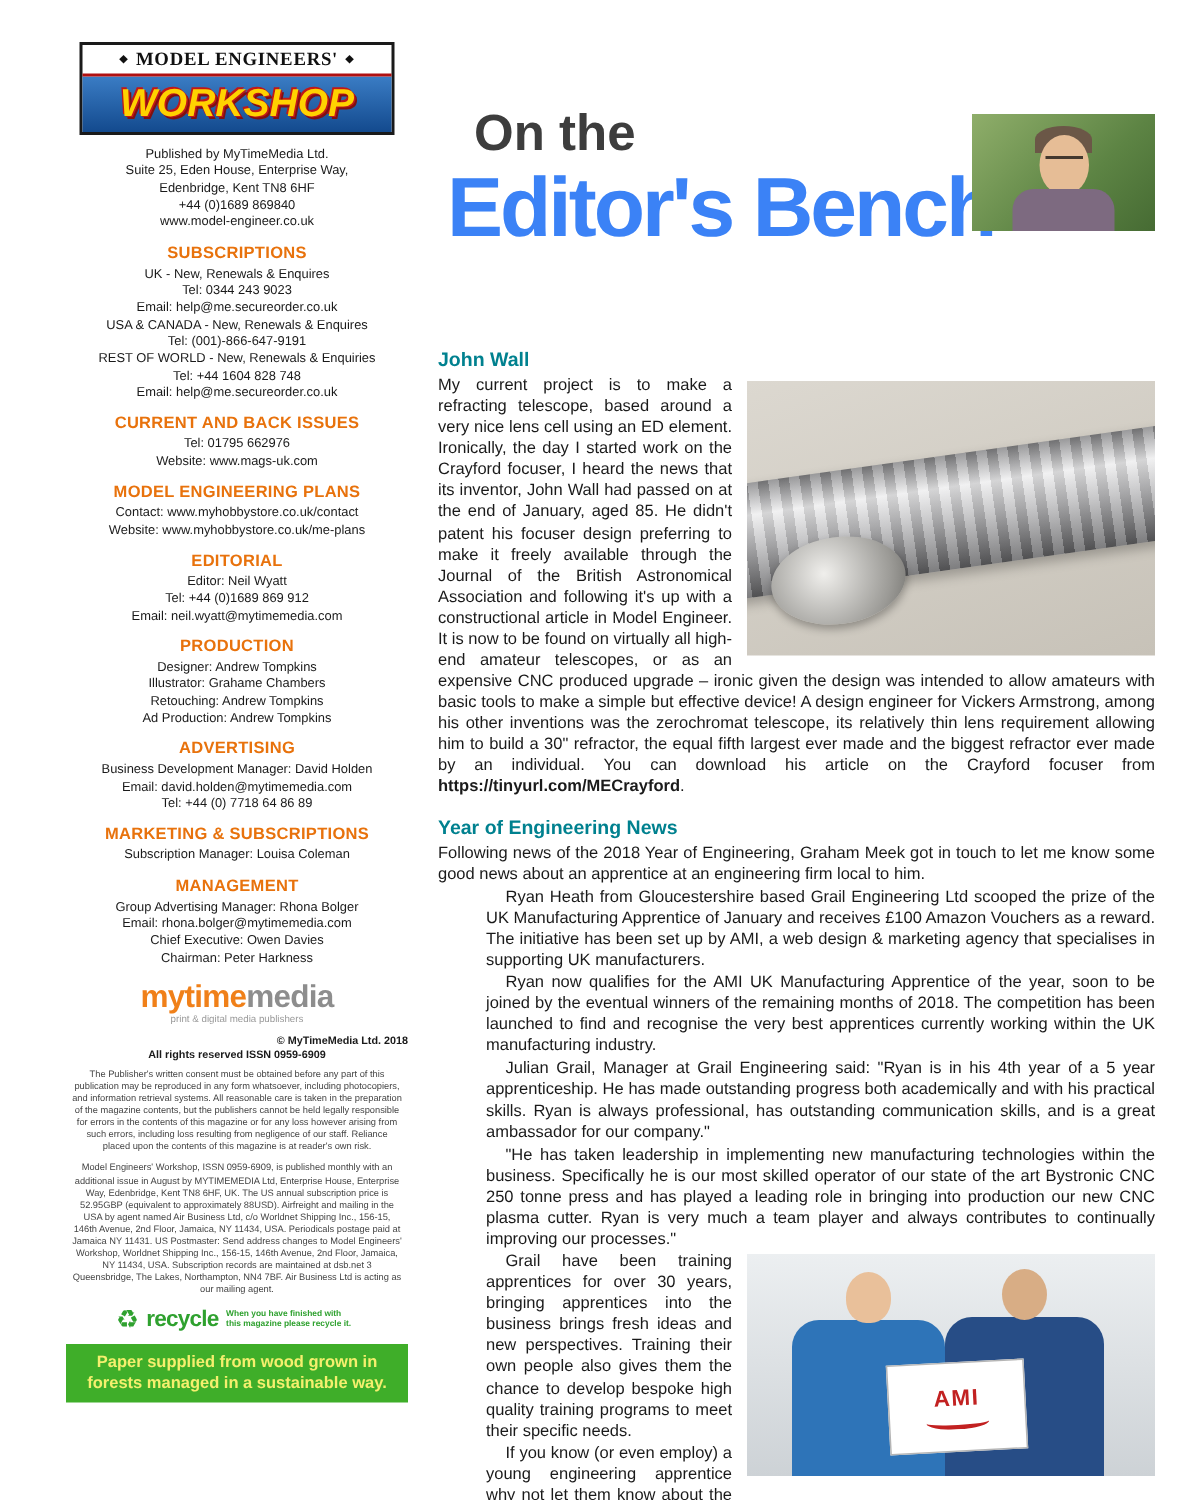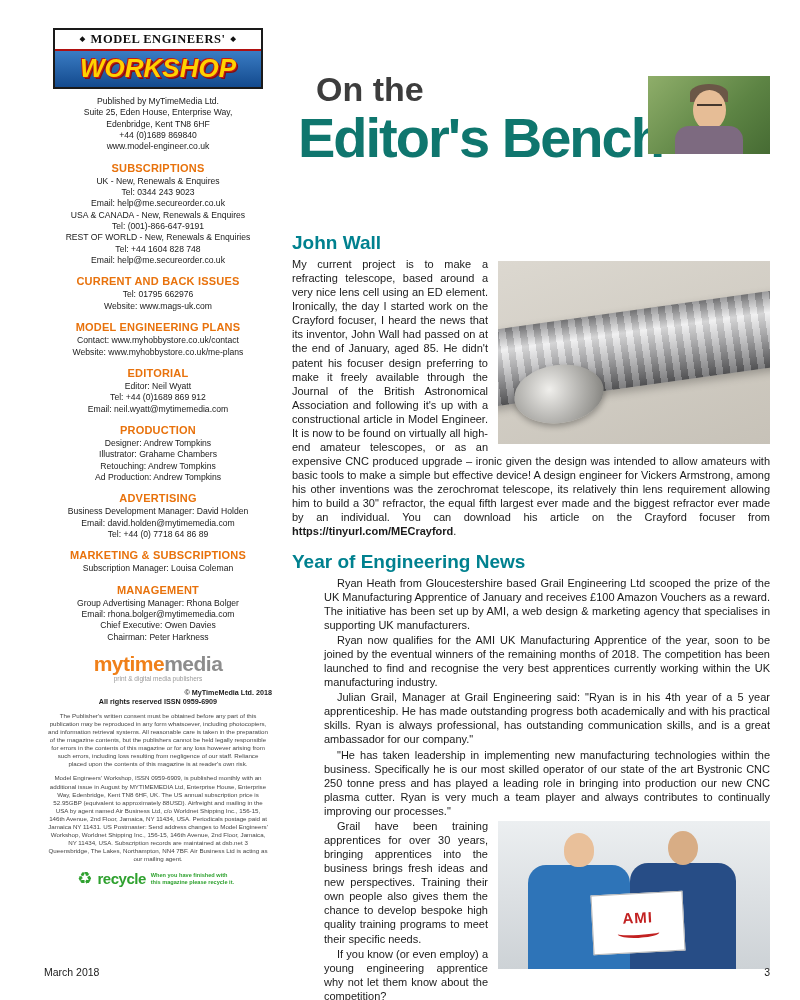--- a/index.html
+++ b/index.html
@@ -38,22 +38,22 @@
   
   .main{position:absolute;left:292px;top:28px;width:478px;}
   .main-header{position:relative;height:148px;}
   .editor-photo{position:absolute;right:0;top:4px;width:122px;height:78px;overflow:hidden;
         background:linear-gradient(135deg,#8fae6a 0%,#5d8444 60%,#466b33 100%);}
   .ep-hair{position:absolute;left:42px;top:8px;width:38px;height:18px;border-radius:50% 50% 0 0;background:#6b5747;}
   .ep-face{position:absolute;left:45px;top:14px;width:33px;height:40px;border-radius:50%;background:#e6bd96;}
   .ep-glasses{position:absolute;left:49px;top:28px;width:25px;height:5px;border-top:2px solid #44382e;}
   .ep-body{position:absolute;left:27px;top:50px;width:68px;height:28px;border-radius:14px 14px 0 0;background:#7d6a80;}
   .kicker{margin:44px 12px 0 24px;font-size:34px;font-weight:bold;color:#3d3d3d;line-height:1;}
-  .title{margin:4px 0 0 6px;font-size:56px;font-weight:800;color:#0f766e;line-height:1;letter-spacing:-2px;}
-  .sec-heading{color:#00818F;font-weight:bold;font-size:19px;margin:12px 0 3px;}
+  .title{margin:4px 0 0 6px;font-size:56px;font-weight:800;color:#3b82f6;line-height:1;letter-spacing:-2px;}
+  .sec-heading{color:#00818F;font-weight:bold;font-size:13px;margin:12px 0 3px;}
   .body-p{margin:0 0 1px;text-align:justify;font-size:11px;line-height:1.28;color:#1a1a1a;}
   .indent{text-indent:13px;margin-left:32px;}
   .link{font-weight:bold;}
 
   figure{margin:0;}
   .telescope-figure{float:right;width:272px;height:183px;margin:4px 0 6px 10px;position:relative;
         overflow:hidden;background:linear-gradient(160deg,#dcd8d0,#c7c2b8);}
   .tube{position:absolute;left:-24px;top:48px;width:340px;height:76px;transform:rotate(-8deg);
         border-radius:8px;box-shadow:0 4px 8px rgba(0,0,0,.25);
         background:linear-gradient(180deg,#7d7d7f 0%,#ededee 28%,#b9b9bb 55%,#59595b 100%);}
@@ -155,20 +155,21 @@
         <div class="legal-p">The Publisher's written consent must be obtained before any part of this publication may be reproduced in any form whatsoever, including photocopiers, and information retrieval systems. All reasonable care is taken in the preparation of the magazine contents, but the publishers cannot be held legally responsible for errors in the contents of this magazine or for any loss however arising from such errors, including loss resulting from negligence of our staff. Reliance placed upon the contents of this magazine is at reader's own risk.</div>
         <div class="legal-p">Model Engineers' Workshop, ISSN 0959-6909, is published monthly with an additional issue in August by MYTIMEMEDIA Ltd, Enterprise House, Enterprise Way, Edenbridge, Kent TN8 6HF, UK. The US annual subscription price is 52.95GBP (equivalent to approximately 88USD). Airfreight and mailing in the USA by agent named Air Business Ltd, c/o Worldnet Shipping Inc., 156-15, 146th Avenue, 2nd Floor, Jamaica, NY 11434, USA. Periodicals postage paid at Jamaica NY 11431. US Postmaster: Send address changes to Model Engineers' Workshop, Worldnet Shipping Inc., 156-15, 146th Avenue, 2nd Floor, Jamaica, NY 11434, USA. Subscription records are maintained at dsb.net 3 Queensbridge, The Lakes, Northampton, NN4 7BF. Air Business Ltd is acting as our mailing agent.</div>
       </div>
 
     <div class="recycle-row">
       <span class="recycle-icon">♻</span>
       <span class="recycle-label">recycle</span>
       <span class="recycle-note">When you have finished with this magazine please recycle it.</span>
     </div>
 
+    <div class="banner">Paper supplied from wood grown in forests managed in a sustainable way.</div>
   </aside>
 
   <main class="main">
 
     <header class="main-header">
       <div class="editor-photo">
         <div class="ep-hair"></div>
         <div class="ep-face"></div>
         <div class="ep-glasses"></div>
         <div class="ep-body"></div>
@@ -187,20 +188,21 @@
           <div class="flange"></div>
         </figure>
         <p class="body-p"><span>My current project is to make a refracting telescope, based around a very nice lens cell using an ED element. Ironically, the day I started work on the Crayford focuser, I heard the news that its inventor, John Wall had passed on at the end of January, aged 85. He didn't patent his focuser design preferring to make it freely available through the Journal of the British Astronomical Association and following it's up with a constructional article in Model Engineer. It is now to be found on virtually all high-end amateur telescopes, or as an expensive CNC produced upgrade – ironic given the design was intended to allow amateurs with basic tools to make a simple but effective device! A design engineer for Vickers Armstrong, among his other inventions was the zerochromat telescope, its relatively thin lens requirement allowing him to build a 30" refractor, the equal fifth largest ever made and the biggest refractor ever made by an individual. You can download his article on the Crayford focuser from </span><b class="link">https://tinyurl.com/MECrayford</b><span>.</span></p>
       </div>
     </section>
 
     <section>
       <h3 class="sec-heading">Year of Engineering News</h3>
 
       <div>
+          <div class="body-p">Following news of the 2018 Year of Engineering, Graham Meek got in touch to let me know some good news about an apprentice at an engineering firm local to him.</div>
           <div class="body-p indent">Ryan Heath from Gloucestershire based Grail Engineering Ltd scooped the prize of the UK Manufacturing Apprentice of January and receives £100 Amazon Vouchers as a reward. The initiative has been set up by AMI, a web design &amp; marketing agency that specialises in supporting UK manufacturers.</div>
           <div class="body-p indent">Ryan now qualifies for the AMI UK Manufacturing Apprentice of the year, soon to be joined by the eventual winners of the remaining months of 2018. The competition has been launched to find and recognise the very best apprentices currently working within the UK manufacturing industry.</div>
           <div class="body-p indent">Julian Grail, Manager at Grail Engineering said: "Ryan is in his 4th year of a 5 year apprenticeship. He has made outstanding progress both academically and with his practical skills.  Ryan is always professional, has outstanding communication skills, and is a great ambassador for our company."</div>
           <div class="body-p indent">"He has taken leadership in implementing new manufacturing technologies within the business.  Specifically he is our most skilled operator of our state of the art Bystronic CNC 250 tonne press and has played a leading role in bringing into production our new CNC plasma cutter. Ryan is very much a team player and always contributes to continually improving our processes."</div>
         </div>
 
       <div>
         <figure class="ami-figure">
           <div class="p1-body"></div>
           <div class="p1-head"></div>
@@ -217,18 +219,14 @@
             <div class="body-p indent">If you know (or even employ) a young engineering apprentice why not let them know about the competition?</div>
           </div>
 
         <svg class="signature" width="140" height="52" viewBox="0 0 140 52">
           <path d="M8 36 C14 14 22 12 22 22 C22 34 12 42 10 36 M30 28 C34 20 40 22 40 28 C40 34 34 36 32 30 M46 30 C48 18 54 16 54 26 C54 38 48 40 48 32 M60 30 C64 22 68 24 70 30 C74 18 80 26 86 22 C94 16 104 26 118 18 M96 30 C100 36 108 34 112 28 C116 24 122 28 128 22" fill="none" stroke="#2f3f9f" stroke-width="2.2" stroke-linecap="round"></path>
         </svg>
       </div>
     </section>
   </main>
 
-  <div class="footer">
-    <span>March 2018</span>
-    <span>3</span>
-  </div>
 
 </div>
 
 </body></html>

